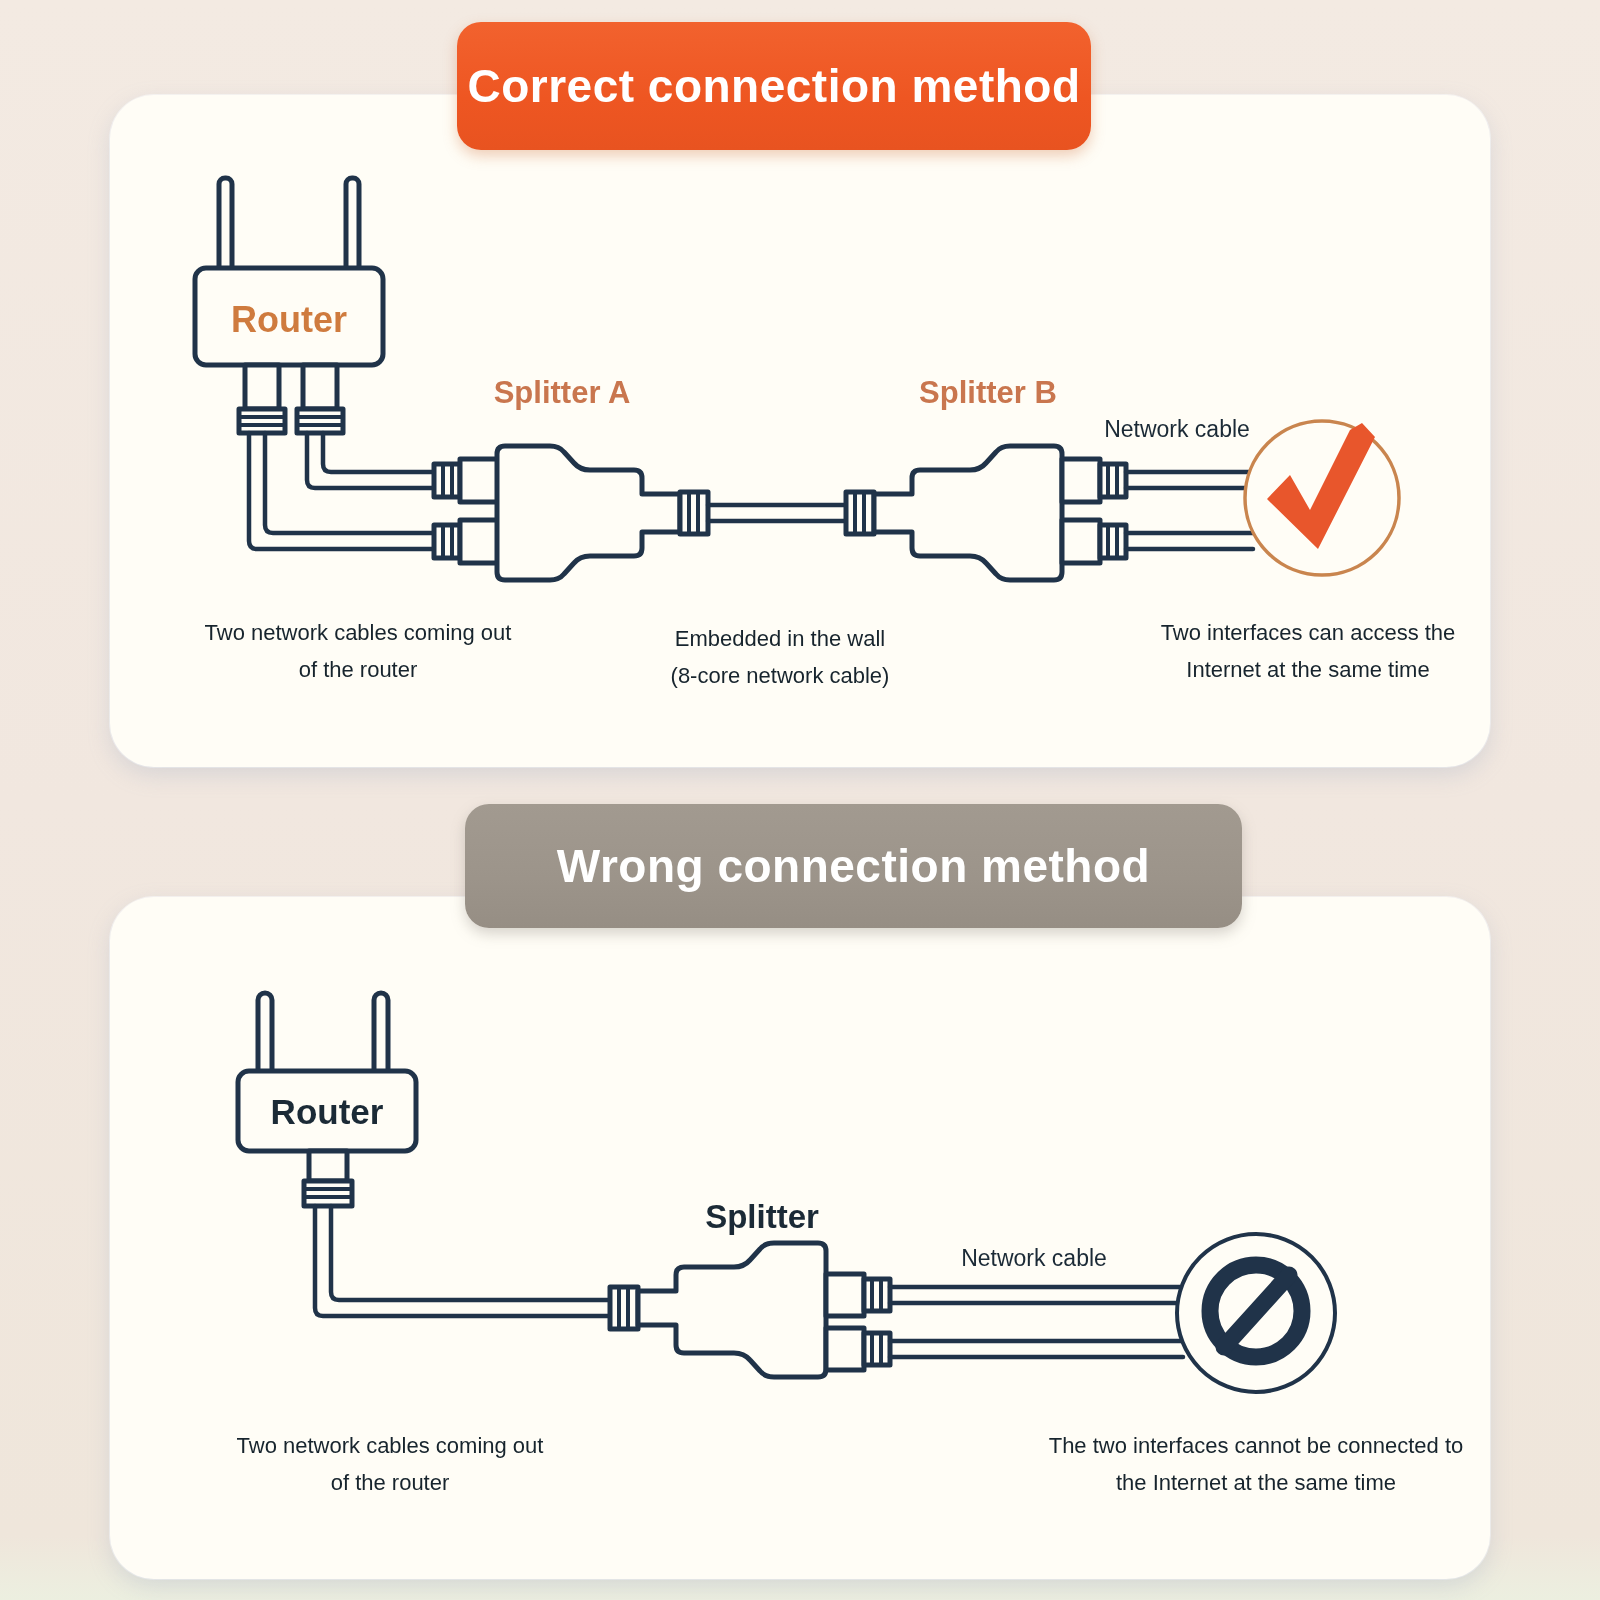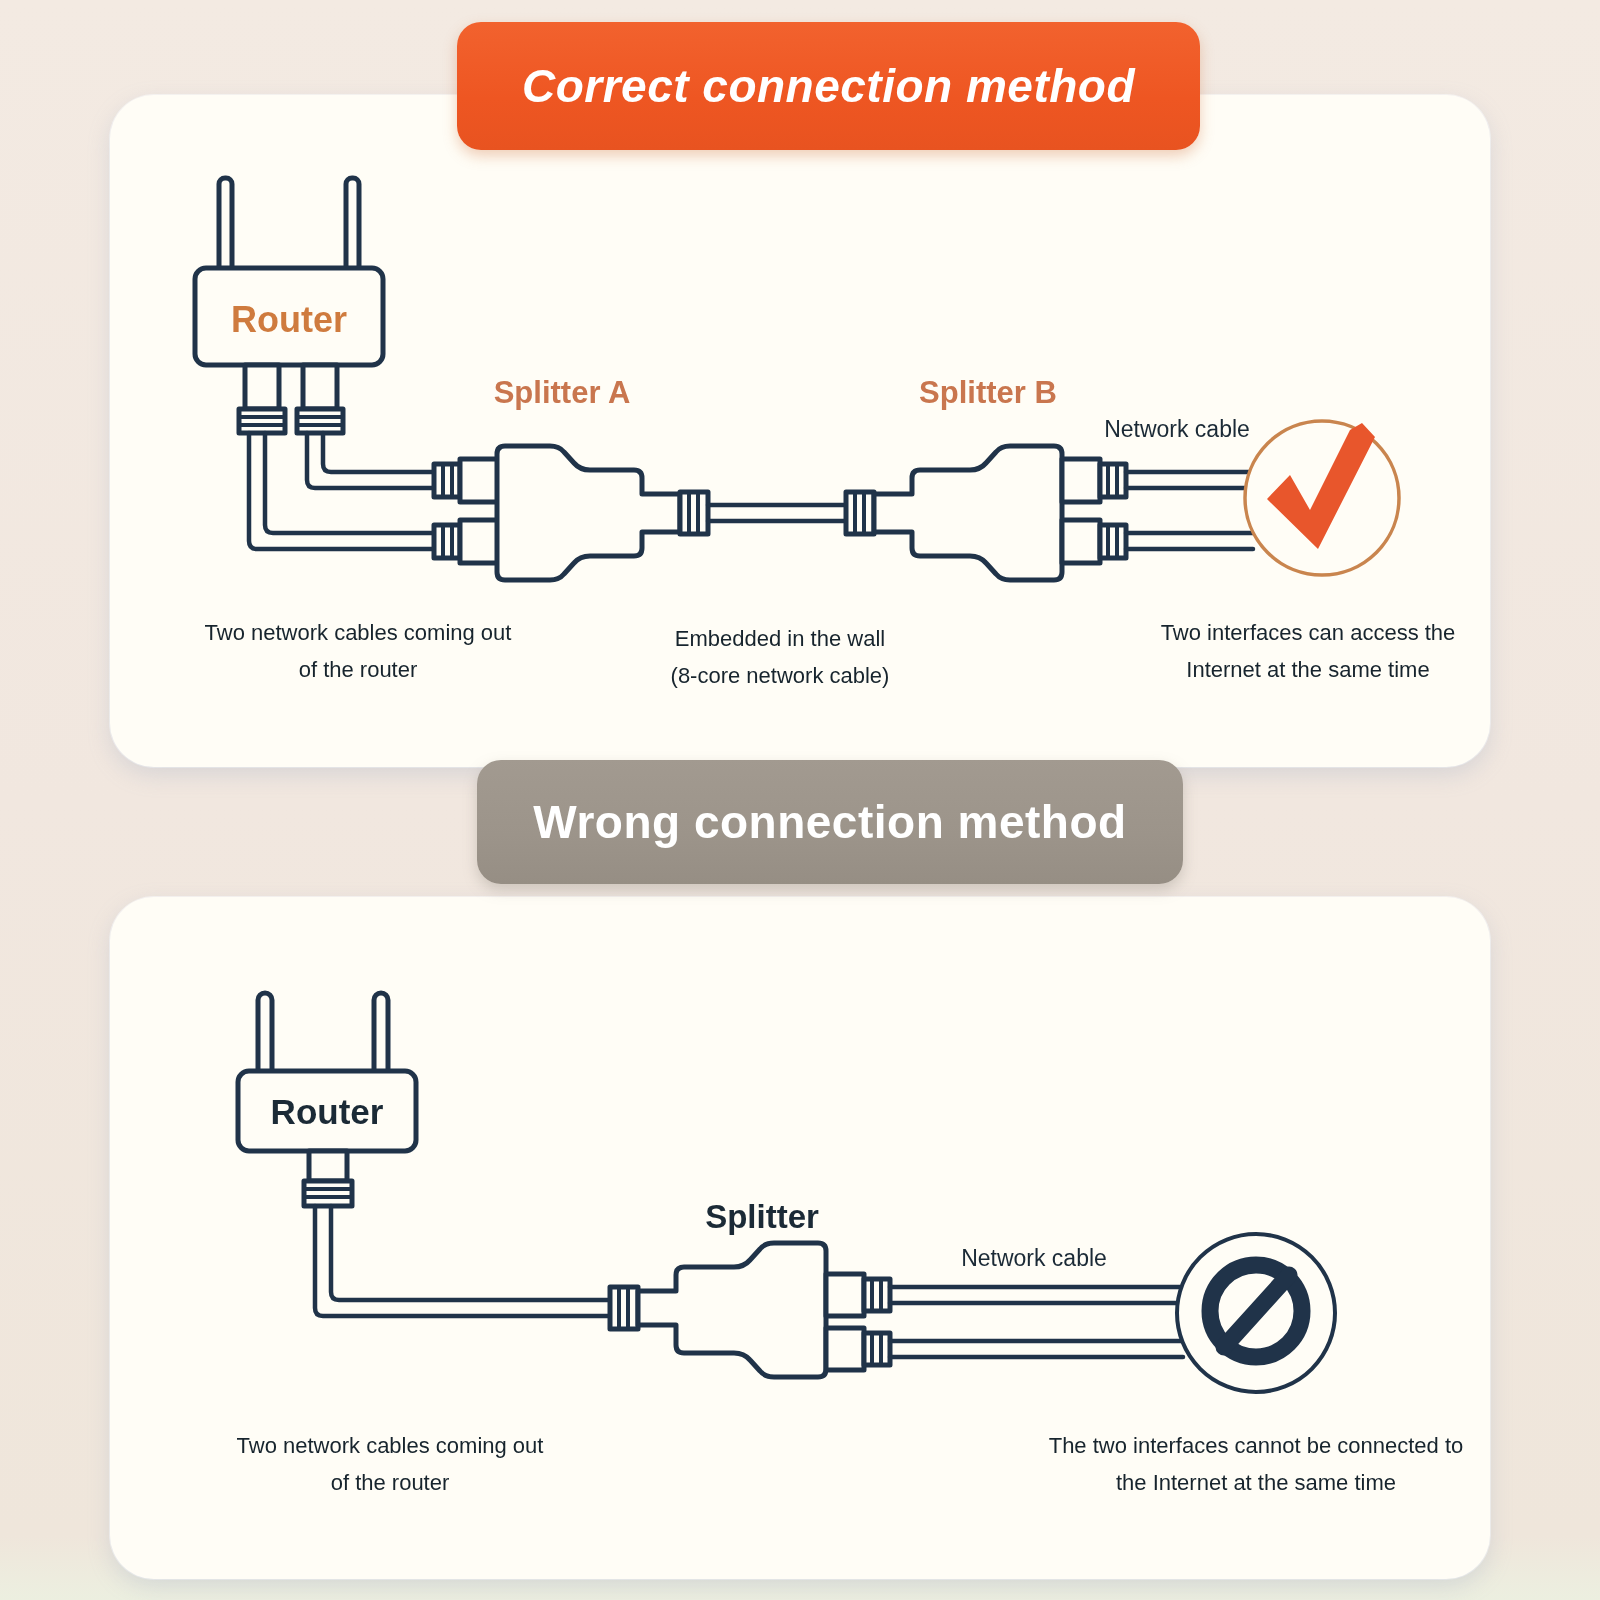--- a/index.html
+++ b/index.html
@@ -13,26 +13,26 @@
     border-radius:44px;z-index:1;
     box-shadow:0 8px 22px rgba(150,165,190,0.28), 0 0 0 1px rgba(255,255,255,0.6);
   }
   #correct-panel{top:95px;height:672px;}
   #wrong-panel{top:897px;height:682px;}
   .banner{
     position:absolute;z-index:3;border-radius:24px;
     display:flex;align-items:center;justify-content:center;
     color:#ffffff;font-size:46px;font-weight:bold;letter-spacing:0.5px;
   }
-  #correct-banner{left:457px;top:22px;width:743px;height:128px;
+  #correct-banner{left:457px;top:22px;width:634px;height:128px;
     background:linear-gradient(180deg,#f2622e 0%,#ee5622 60%,#e85320 100%);
-    box-shadow:0 6px 14px rgba(210,120,70,0.35);font-style:italic;}
-  #wrong-banner{left:465px;top:760px;width:706px;height:124px;
+    box-shadow:0 6px 14px rgba(210,120,70,0.35);}
+  #wrong-banner{left:465px;top:804px;width:777px;height:124px;
     background:linear-gradient(180deg,#a29a90 0%,#9c948a 60%,#968e84 100%);
-    box-shadow:0 6px 14px rgba(140,135,125,0.35);margin-left:12px;}
+    box-shadow:0 6px 14px rgba(140,135,125,0.35);}
   #diagram-layer{position:absolute;left:0;top:0;z-index:2;pointer-events:none;}
   svg text{font-family:"Liberation Sans", sans-serif;}
   .outline{fill:#fffdf6;stroke:#203349;stroke-width:5;stroke-linejoin:round;}
   .wire{fill:none;stroke:#203349;stroke-width:4.5;stroke-linecap:round;}
   .band{stroke:#203349;stroke-width:4;}
   .cap{font-size:22px;fill:#17242d;text-anchor:middle;}
   .lbl-orange{font-size:31px;fill:#c9764e;font-weight:600;text-anchor:middle;}
   .lbl-navy{font-size:33px;fill:#1b2a36;font-weight:600;text-anchor:middle;}
   .cable-lbl{font-size:23px;fill:#1b2a36;text-anchor:middle;}
 </style>

